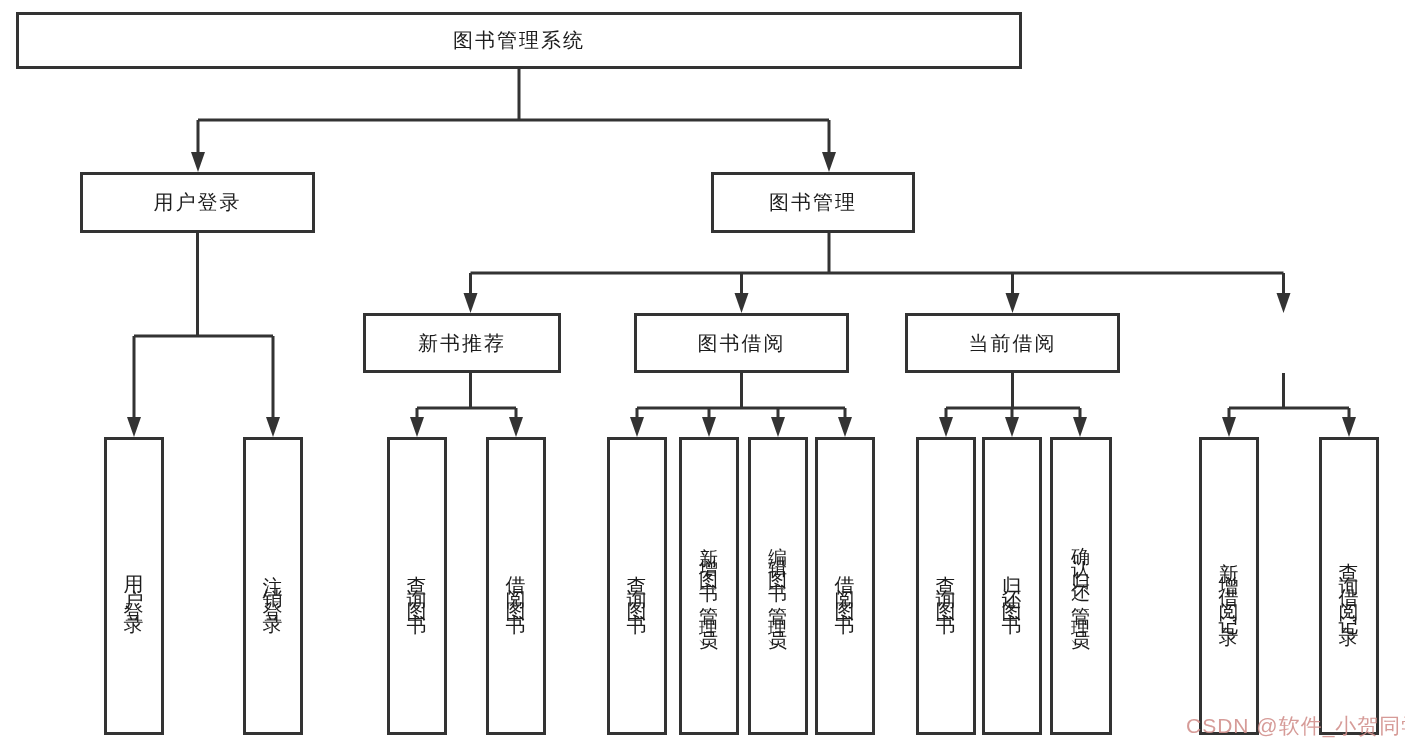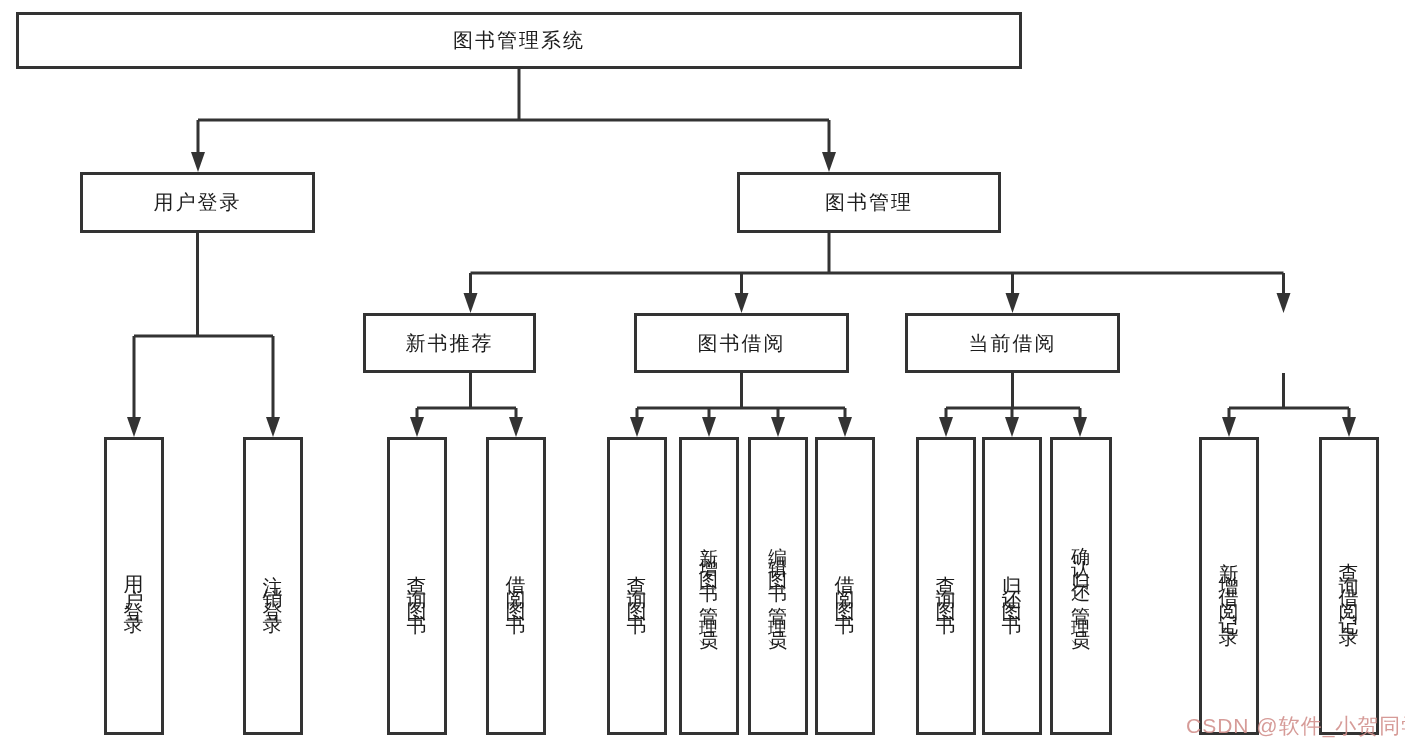--- a/index.html
+++ b/index.html
@@ -56,25 +56,25 @@
     </g>
   </svg>
 
   <div class="box" style="left:16px;top:12px;width:1006px;height:57px">
     <span class="h-label">图书管理系统</span>
   </div>
 
   <div class="box" style="left:80px;top:172px;width:235px;height:61px">
     <span class="h-label">用户登录</span>
   </div>
-  <div class="box" style="left:737px;top:172px;width:264px;height:61px">
+  <div class="box" style="left:711px;top:172px;width:204px;height:61px">
     <span class="h-label">图书管理</span>
   </div>
 
-  <div class="box" style="left:363px;top:313px;width:173px;height:60px">
+  <div class="box" style="left:363px;top:313px;width:198px;height:60px">
     <span class="h-label">新书推荐</span>
   </div>
   <div class="box" style="left:905px;top:313px;width:215px;height:60px">
     <span class="h-label">当前借阅</span>
   </div>
   <div class="box" style="left:634px;top:313px;width:215px;height:60px">
     <span class="h-label">图书借阅</span>
   </div>
 
   <div class="box leaf" style="left:104px;top:437px;width:60px;height:298px">

